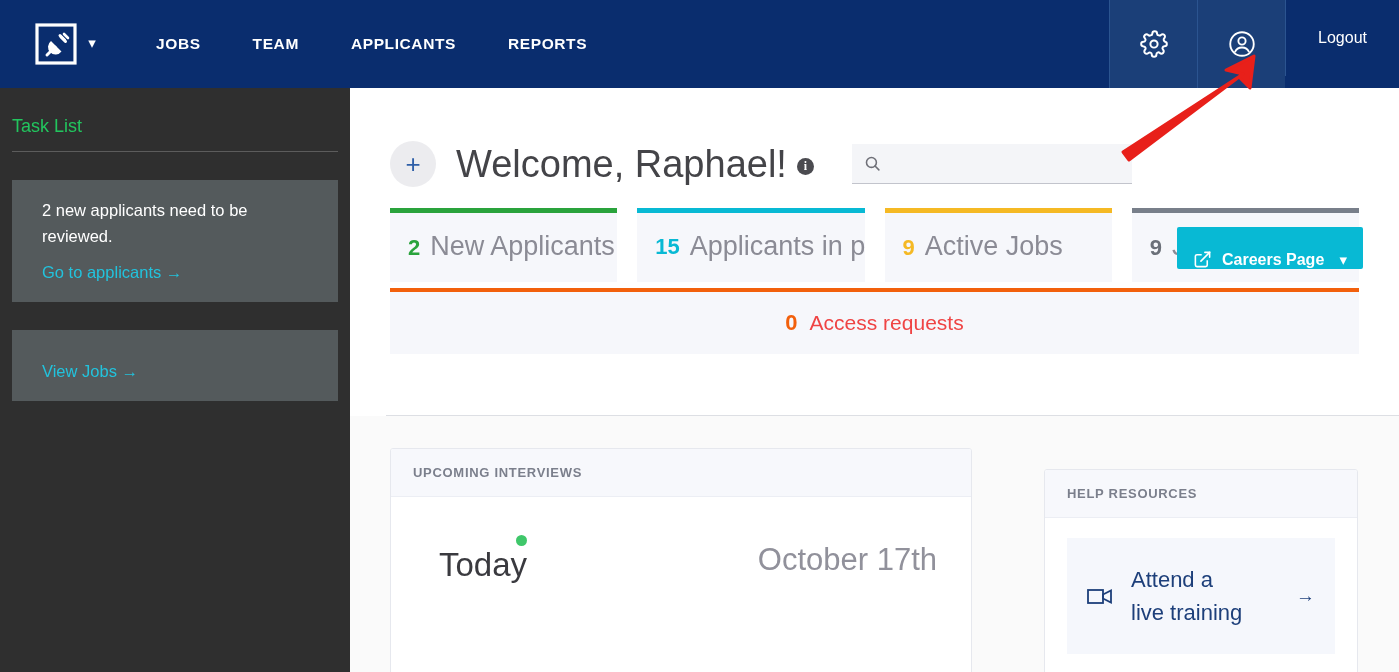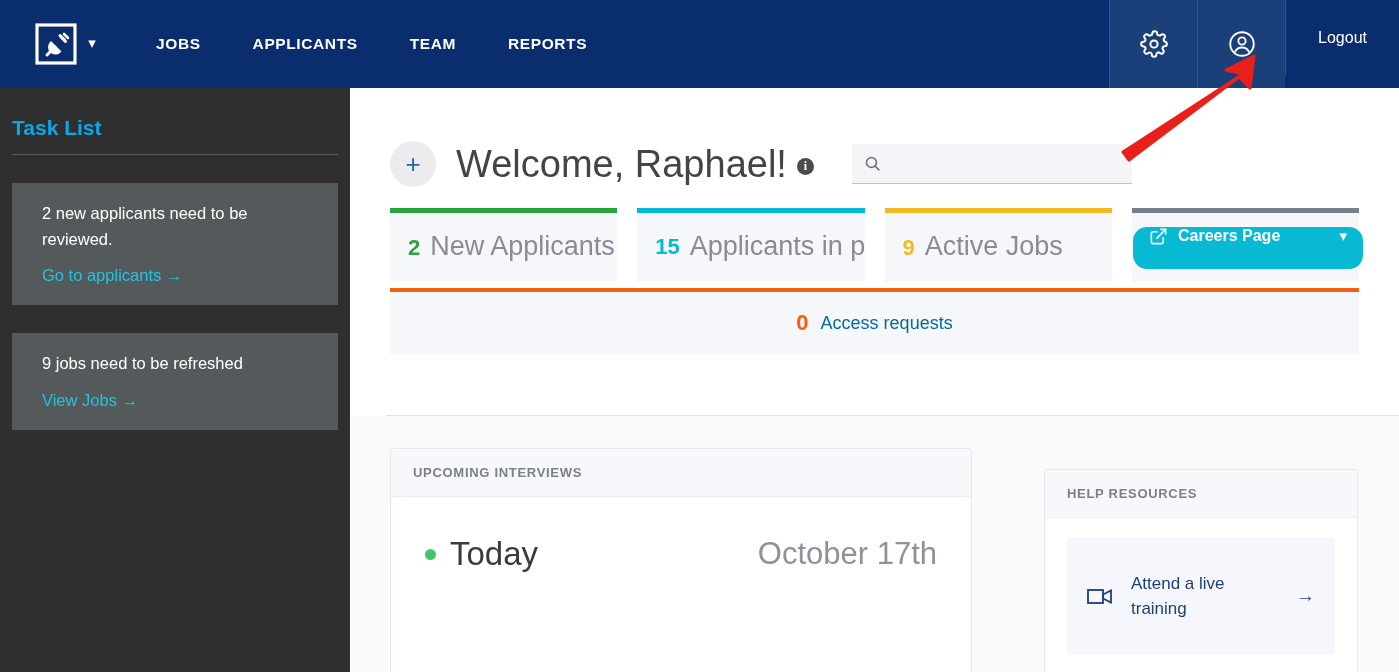--- a/index.html
+++ b/index.html
@@ -68,23 +68,23 @@
   }
 
   
   .sidebar {
     position: absolute; top: 88px; left: 0;
     width: 350px; height: 584px;
     background: #2f2f2f;
     padding: 0 12px;
   }
   .sidebar-title {
-    color: #0ea5e9;
-    font-size: 21px;
-    font-weight: bold;
+    color: #22c55e;
+    font-size: 18px;
+    font-weight: normal;
     padding: 28px 0 14px 0;
     border-bottom: 1px solid #5c5c5c;
   }
   .task-card {
     background: #545a5c;
     margin-top: 28px;
     padding: 18px 30px 20px 30px;
   }
   .task-text {
     color: #ffffff;
@@ -153,28 +153,28 @@
     margin-left: 12px;
     font-size: 15.5px;
     color: #4a4a4a;
     font-family: "Liberation Sans", sans-serif;
     width: 100%;
   }
   .search-input::placeholder { color: #9a9aa2; }
 
   .careers-btn {
     position: absolute; top: 139px; right: 36px;
-    width: 230px; height: 42px;
+    width: 186px; height: 42px;
     background: #08b9d4;
     color: #ffffff;
-    display: flex; align-items: flex-start;
+    display: flex; align-items: flex-end;
     padding: 0 16px;
     font-size: 16px; font-weight: bold;
     cursor: pointer;
-    border-radius: 14px;
+    border-radius: 2px;
   }
   .careers-label { margin-left: 10px; }
   .careers-caret { margin-left: auto; font-size: 15px; font-weight: normal; }
 
   
   .stats-row {
     display: flex;
     margin: 10px 40px 0 40px;
     gap: 20px;
   }
@@ -194,21 +194,21 @@
 
   .access-row {
     margin: 6px 40px 0 40px;
     background: #f6f7fb;
     border-top: 4px solid #f2600c;
     height: 66px;
     display: flex; align-items: center; justify-content: center;
     cursor: pointer;
   }
   .access-num { font-size: 22px; font-weight: bold; color: #f2600c; }
-  .access-label { margin-left: 12px; font-size: 18px; color: #0369a1; font-weight: 300; }
+  .access-label { margin-left: 12px; font-size: 21px; color: #ef4444; font-weight: 300; }
 
   .divider {
     position: absolute;
     top: 327px; left: 36px; right: 0;
     height: 1px;
     background: #dddfe4;
   }
 
   
   .lower {
@@ -234,37 +234,37 @@
     font-size: 13px;
     font-weight: bold;
     letter-spacing: 0.7px;
     color: #7b7f8c;
   }
   .panel-interviews { width: 582px; height: 260px; }
   .panel-help { width: 314px; height: 240px; margin-top: 21px; }
 
   .interview-body { position: relative; padding: 38px 34px 0 34px; height: 100%; }
   .today-row { display: flex; align-items: center; justify-content: space-between; }
-  .today-left { display: flex; align-items: center; }
+  .today-left { display: flex; align-items: flex-end; flex-direction: column; }
   .green-dot { width: 11px; height: 11px; border-radius: 50%; background: #3fc76a; }
   .today-text { margin-left: 14px; font-size: 33px; font-weight: 300; color: #3a3a3f; }
   .today-date { font-size: 31px; font-weight: 300; color: #91919b; }
 
   .help-body { padding: 20px 22px; }
   .help-item {
     background: #f5f7fc;
     display: flex; align-items: center;
     padding: 22px 20px;
     height: 116px;
     cursor: pointer;
   }
   .help-icon { flex: 0 0 auto; }
   .help-label {
     margin-left: 16px;
-    font-size: 17px;
+    font-size: 22px;
     color: #1d3f7a;
     line-height: 1.5;
     max-width: 118px;
   }
   .help-arrow { margin-left: auto; font-size: 19px; color: #1d3f7a; }
 
   
   .anno { position: absolute; top: 0; left: 0; width: 1399px; height: 672px; pointer-events: none; }
 </style>
 </head>
@@ -284,24 +284,24 @@
         <path d="M30 12 L34 16" stroke="#ffffff" stroke-width="2.6" stroke-linecap="round"></path>
       </svg>
       <span class="brand-caret">▾</span>
     </div>
 
     <div class="nav-items">
       <div class="nav-item">
           <span>JOBS</span>
         </div>
       <div class="nav-item">
+          <span>TEAM</span>
+        </div>
+      <div class="nav-item">
           <span>APPLICANTS</span>
-        </div>
-      <div class="nav-item">
-          <span>TEAM</span>
         </div>
       <div class="nav-item">
           <span>REPORTS</span>
         </div>
     </div>
 
     <div class="nav-spacer"></div>
 
     <div class="nav-icon-btn">
       <svg width="28" height="28" viewBox="0 0 24 24" fill="none" stroke="#ffffff" stroke-width="1.7">
@@ -325,21 +325,20 @@
 
   <div class="sidebar">
     <div class="sidebar-title">Task List</div>
 
     <div class="task-card">
       <div class="task-text">2 new applicants need to be reviewed.</div>
       <div class="task-link">Go to applicants →</div>
     </div>
 
     <div class="task-card">
-      <div class="task-text">9 jobs need to be refreshed</div>
       <div class="task-link">View Jobs →</div>
     </div>
   </div>
 
   <div class="main">
 
     <div class="header-row">
       <div class="plus-btn">
         <span>+</span>
       </div>

